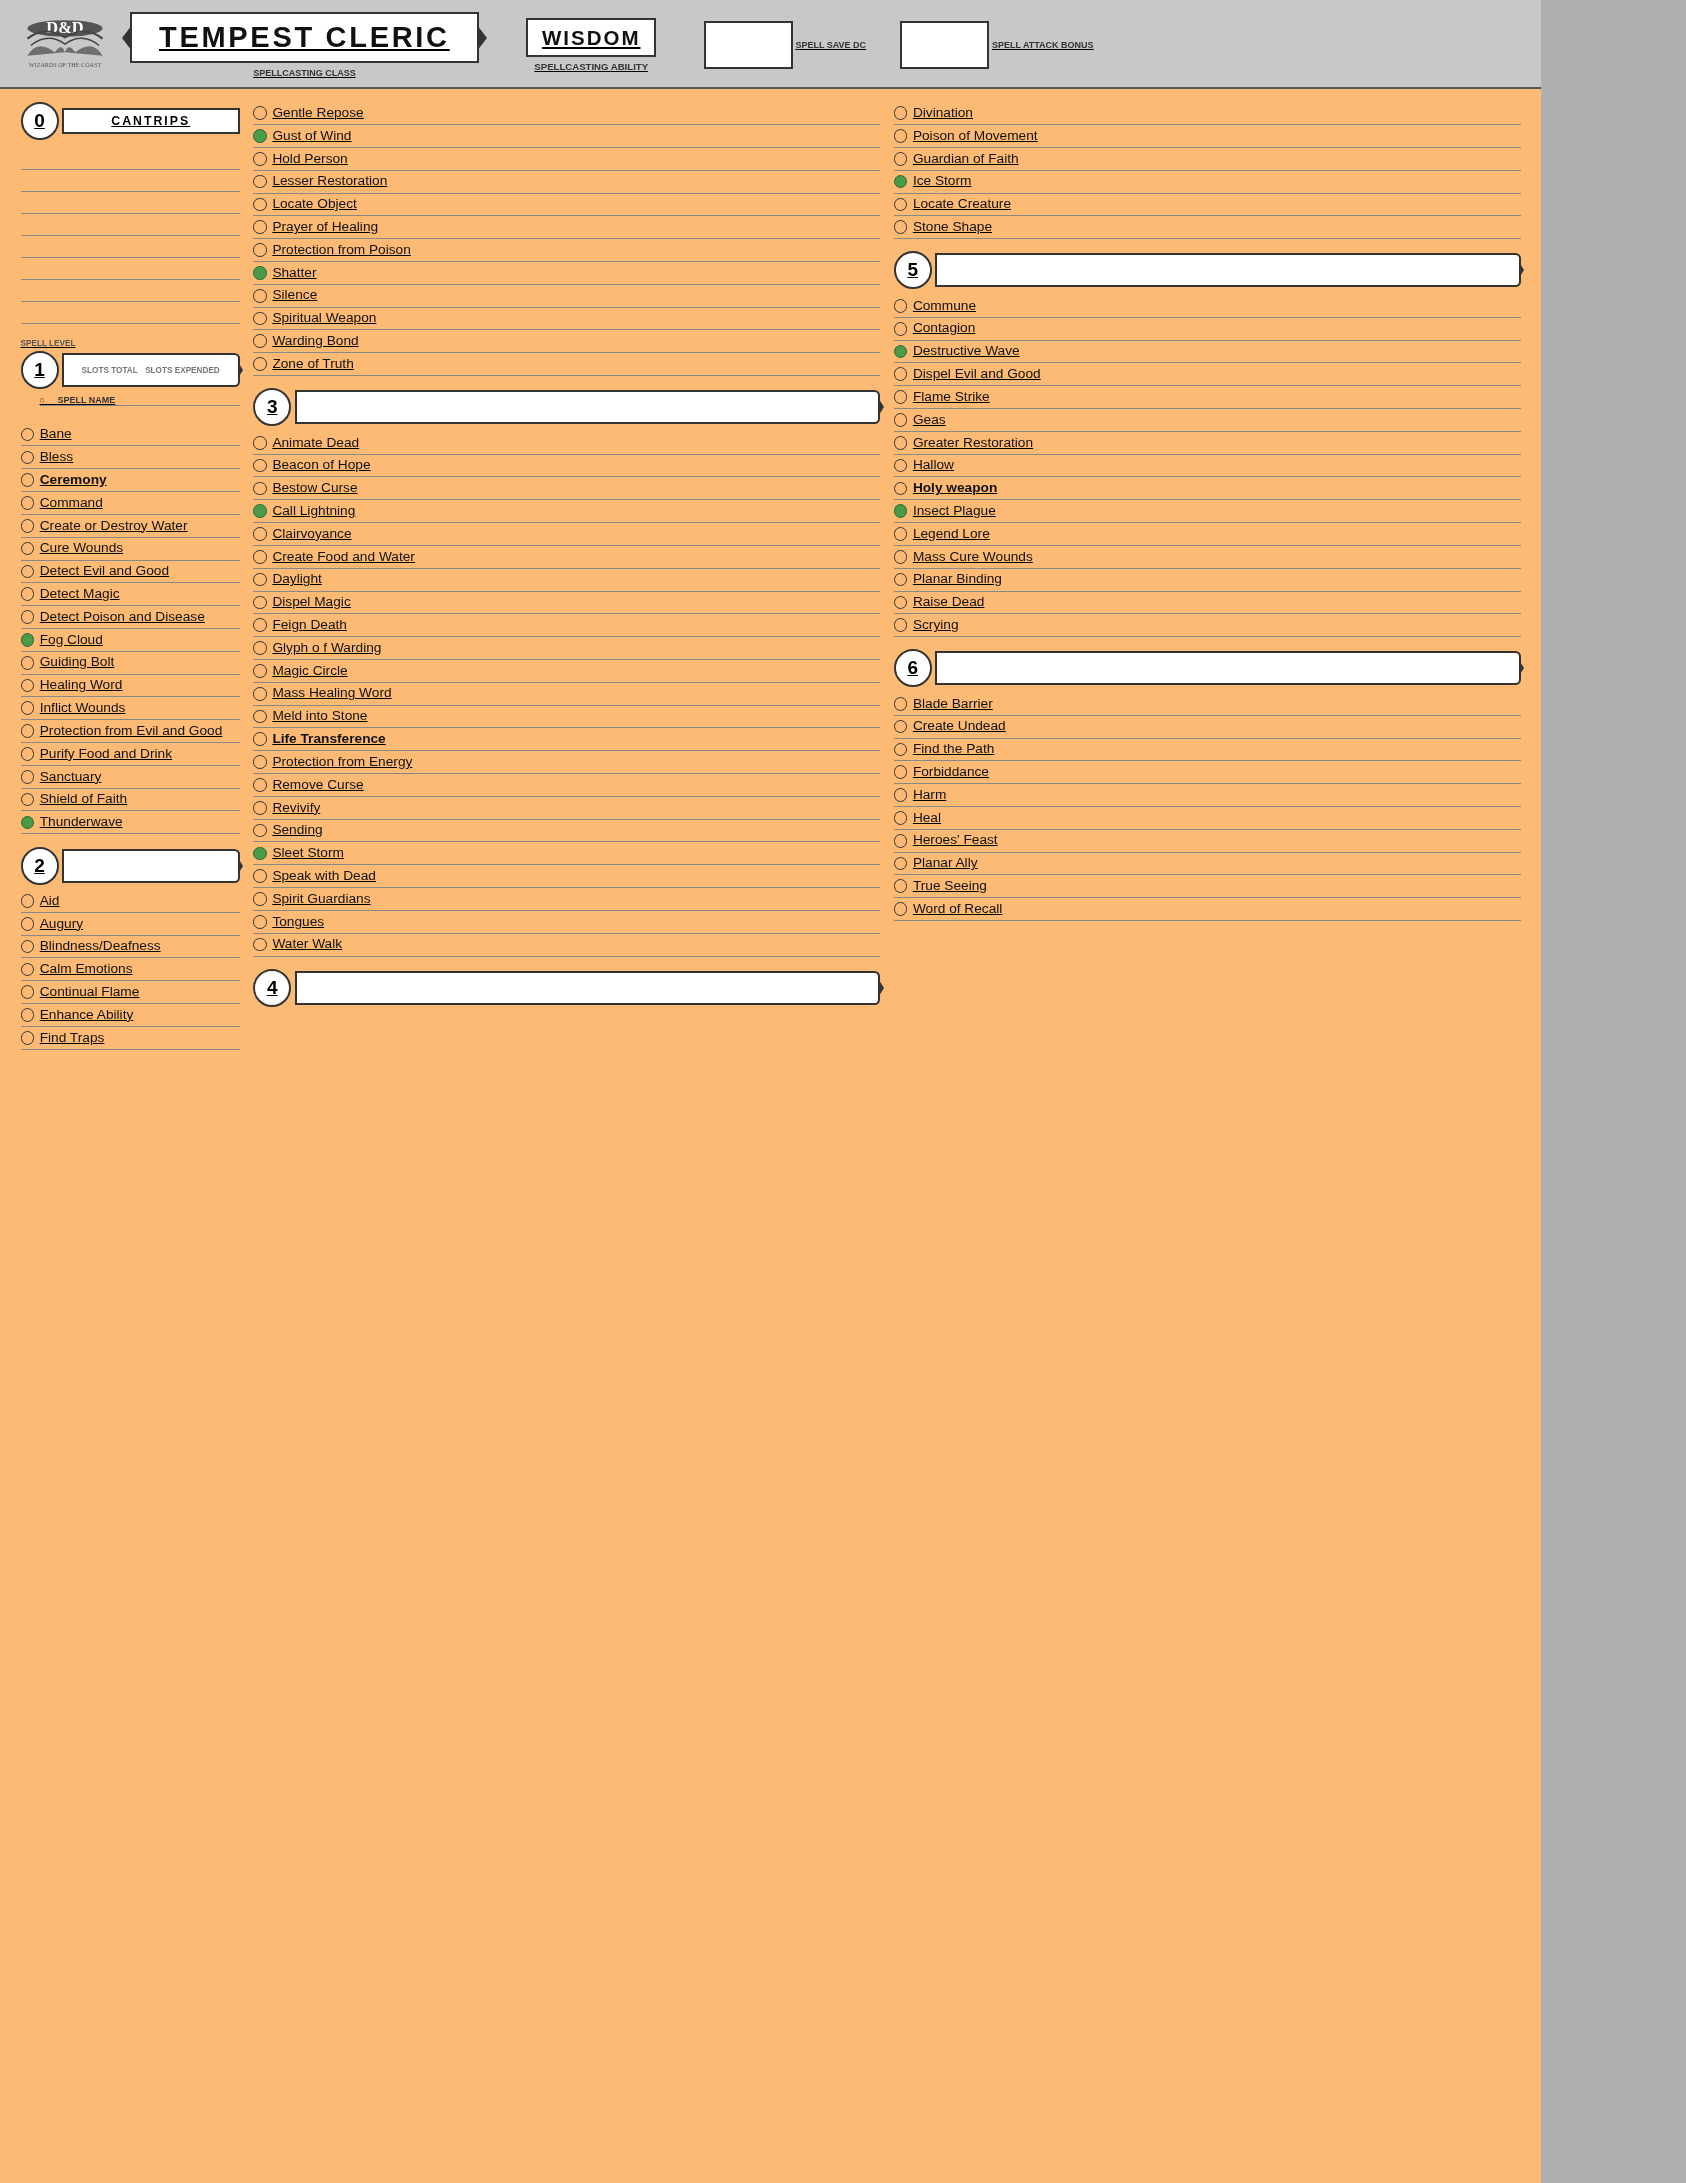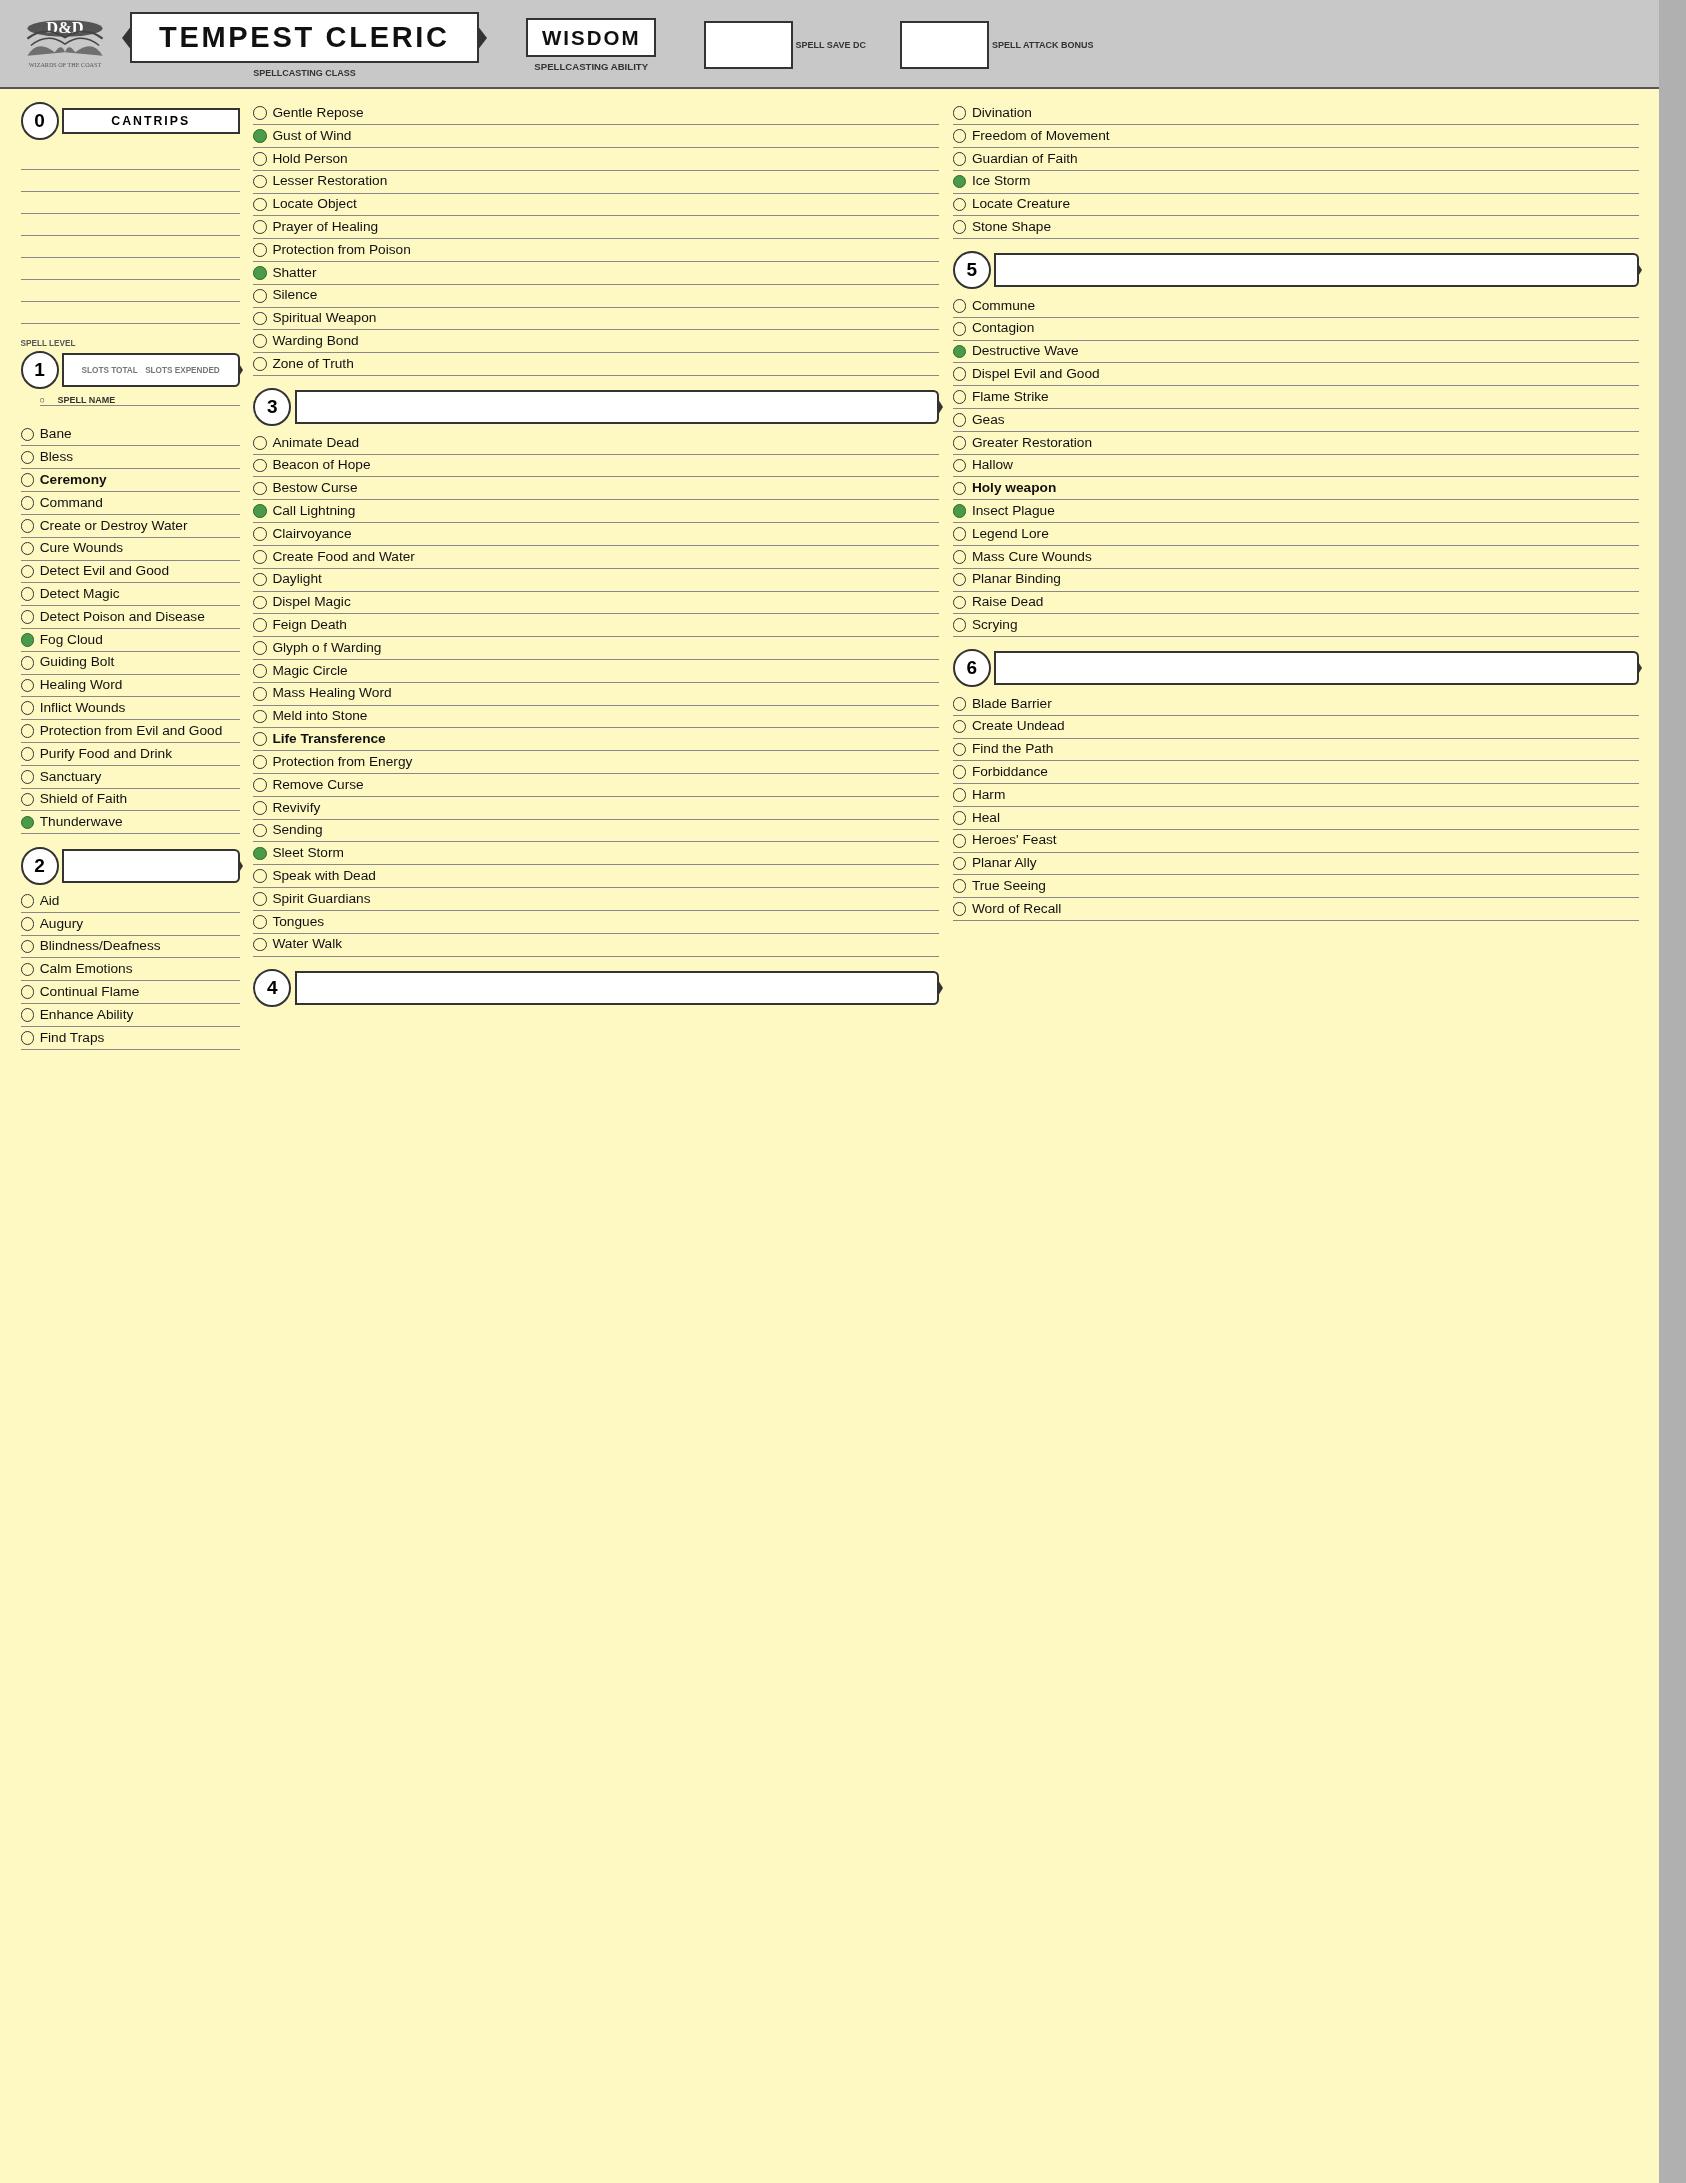--- a/index.html
+++ b/index.html
@@ -5,24 +5,25 @@
     * { box-sizing: border-box; margin: 0; padding: 0; }
     body {
       background: #b0b0b0;
       font-family: Arial, sans-serif;
       width: 1687px;
       min-height: 2183px;
       position: relative;
       overflow-x: hidden;
     }
     .page {
-      background: #fef9c3;
-      width: 1659px;
+      background: #fdba74;
+      width: 1541px;
       min-height: 2183px;
       position: relative;
+      text-decoration: underline;
     }
 
     
     .header {
       background: #c8c8c8;
       border-bottom: 2px solid #555;
       padding: 12.3px 20.5px 8.2px 20.5px;
       display: flex;
       align-items: center;
       gap: 20.5px;
@@ -625,21 +626,21 @@
     <div class="section-col">
 
       <div class="spell-section">
         <ul class="spell-list" id="level4-cont-list">
             <li class="spell-item">
               <div class="spell-circle"></div>
               <span class="spell-name">Divination</span>
             </li>
             <li class="spell-item">
               <div class="spell-circle"></div>
-              <span class="spell-name">Freedom of Movement</span>
+              <span class="spell-name">Poison of Movement</span>
             </li>
             <li class="spell-item">
               <div class="spell-circle"></div>
               <span class="spell-name">Guardian of Faith</span>
             </li>
             <li class="spell-item">
               <div class="spell-circle active"></div>
               <span class="spell-name">Ice Storm</span>
             </li>
             <li class="spell-item">

